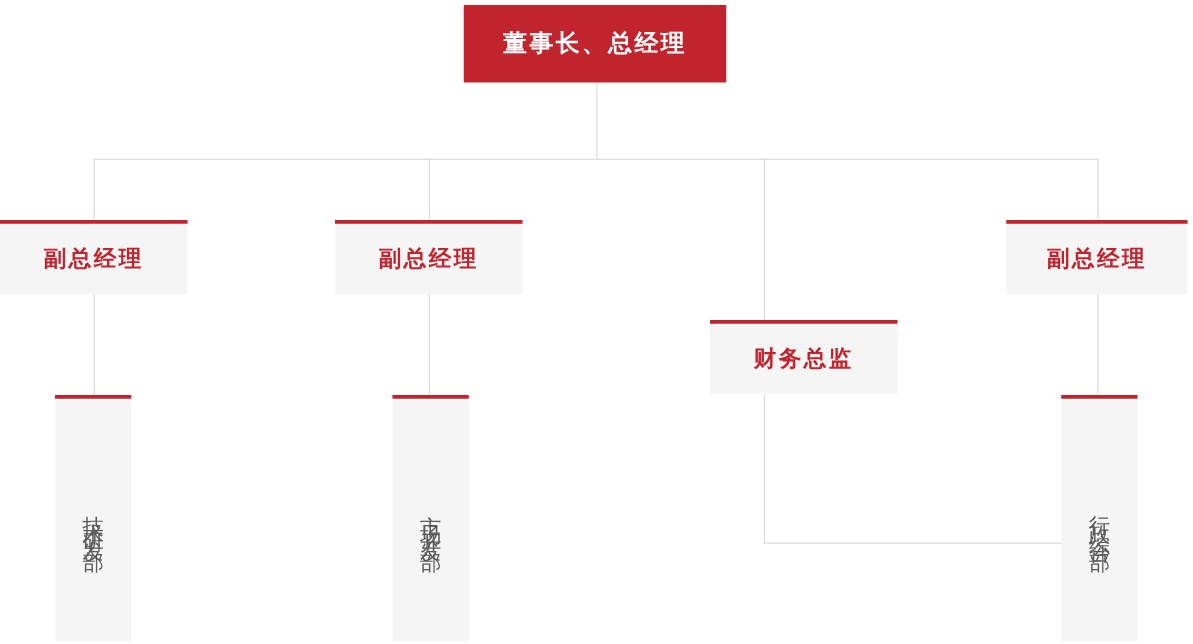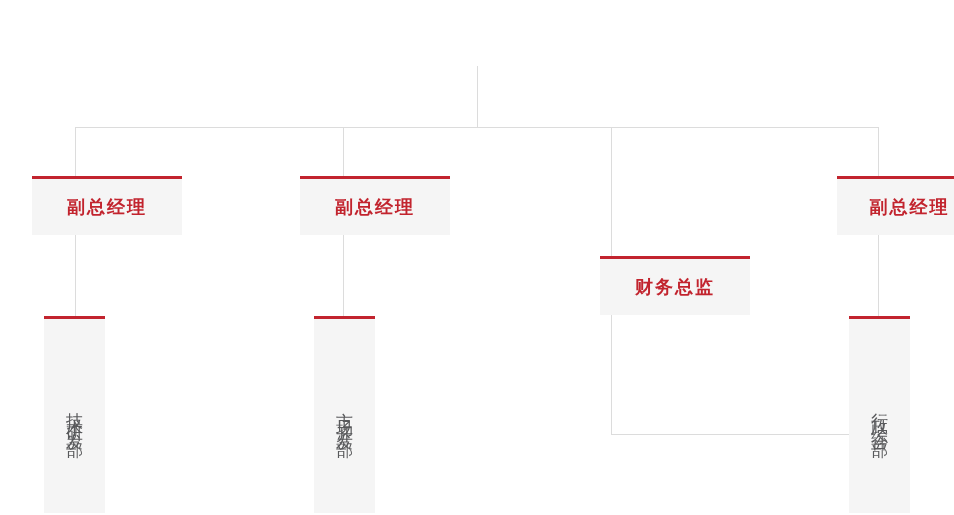--- a/index.html
+++ b/index.html
@@ -34,21 +34,20 @@
     font-size: 19px;
     font-weight: bold;
     letter-spacing: 2px;
     white-space: nowrap;
   }
 
   .mgr-node {
     background: var(--node-bg, #f5f5f5);
     border-top: 3px solid var(--accent-red, #c2242e);
     color: var(--accent-red, #c2242e);
-    margin-left: 32px;
   }
   .mgr-node .label {
     font-size: 18px;
     font-weight: bold;
     letter-spacing: 2px;
     white-space: nowrap;
   }
 
   .dept-node {
     background: var(--node-bg, #f5f5f5);
@@ -74,20 +73,23 @@
   <div class="line" style="left:75px;  top:127px; width:1px;   height:50px;"></div>
   <div class="line" style="left:343px; top:127px; width:1px;   height:50px;"></div>
   <div class="line" style="left:611px; top:127px; width:1px;  height:130px;"></div>
   <div class="line" style="left:878px; top:127px; width:1px;   height:50px;"></div>
   <div class="line" style="left:75px;  top:235px; width:1px;   height:81px;"></div>
   <div class="line" style="left:343px; top:235px; width:1px;   height:81px;"></div>
   <div class="line" style="left:878px; top:235px; width:1px;   height:81px;"></div>
   <div class="line" style="left:611px; top:315px; width:1px;   height:120px;"></div>
   <div class="line" style="left:611px; top:434px; width:238px; height:1px;"></div>
 
+  <div class="node root-node" style="left:371px; top:4px; width:210px; height:62px;">
+    <span class="label">董事长、总经理</span>
+  </div>
 
   <div class="node mgr-node" style="left:0px; top:176px; width:150px; height:59px;">
     <span class="label">副总经理</span>
   </div>
 
   <div class="node mgr-node" style="left:268px; top:176px; width:150px; height:59px;">
     <span class="label">副总经理</span>
   </div>
 
   <div class="node mgr-node" style="left:568px; top:256px; width:150px; height:59px;">

